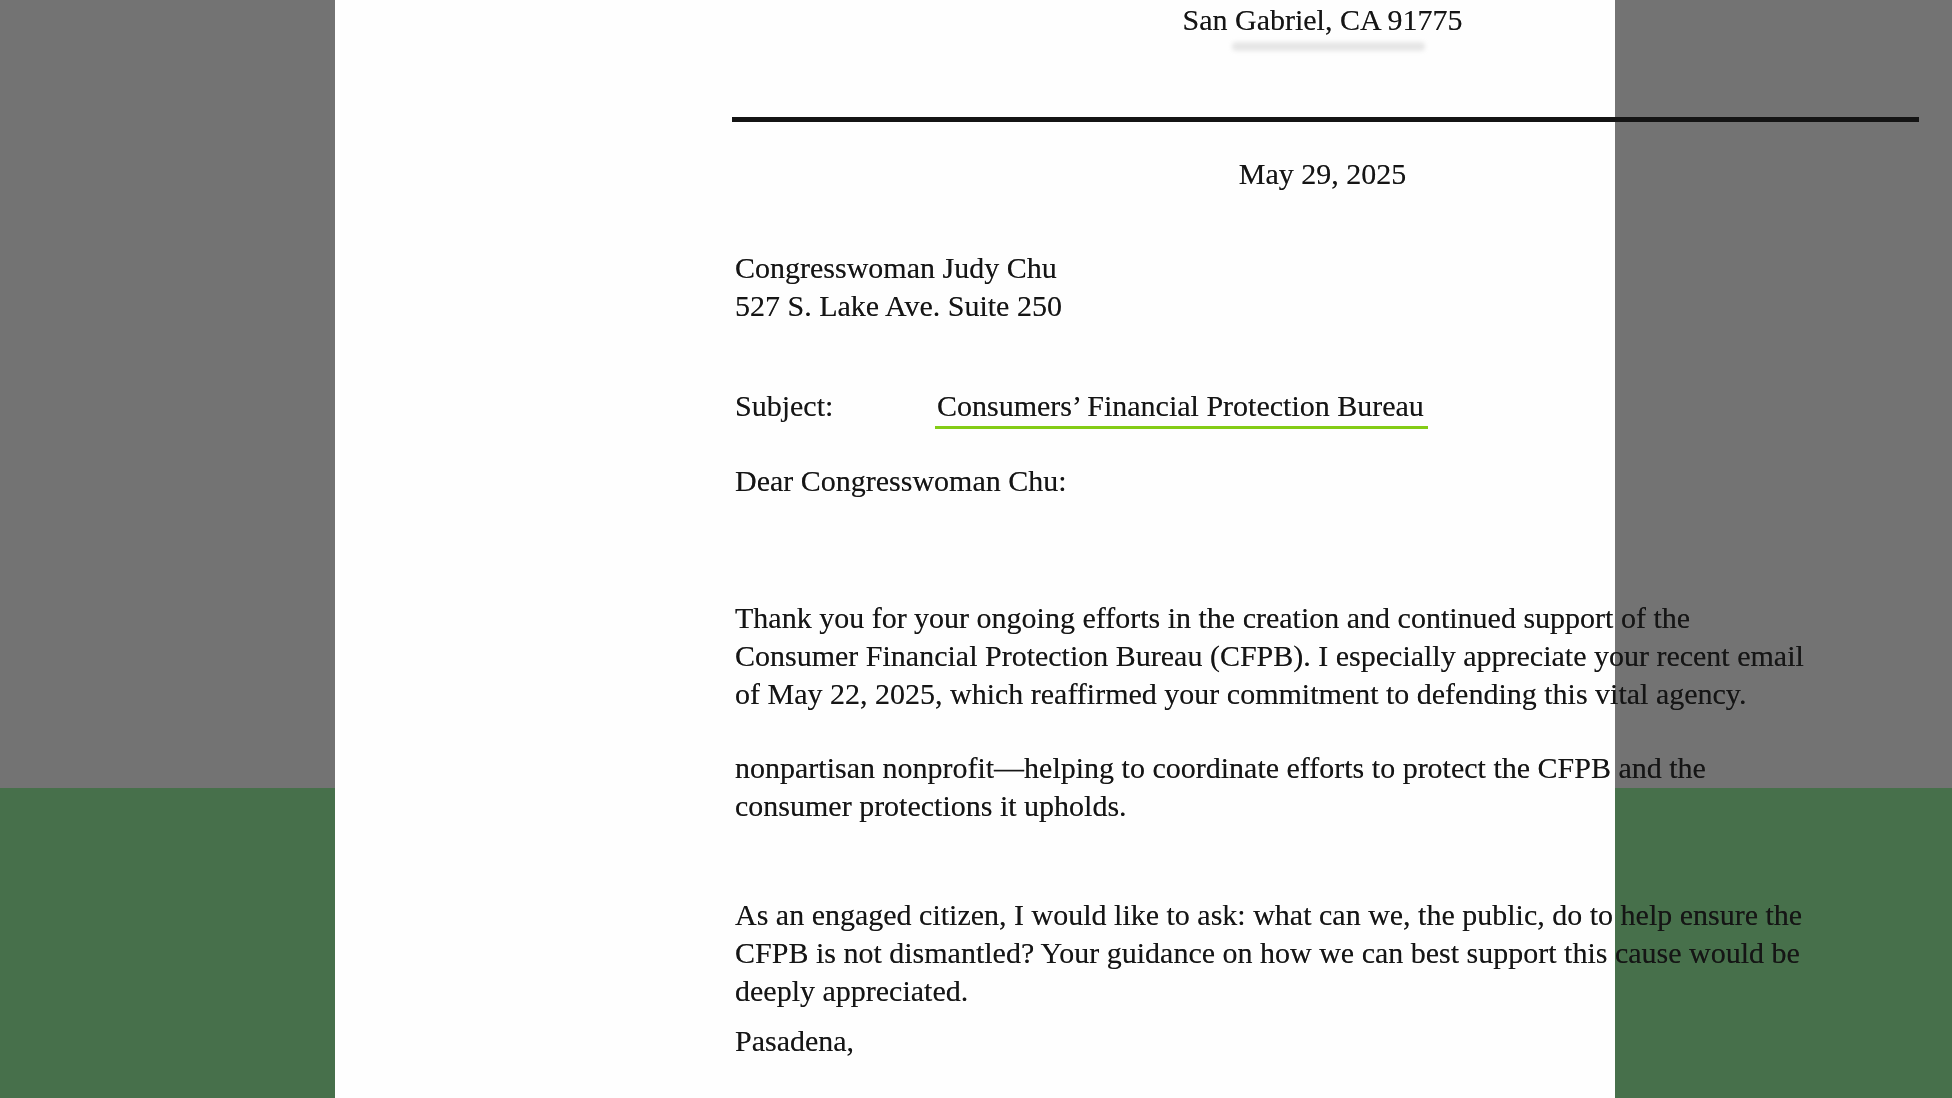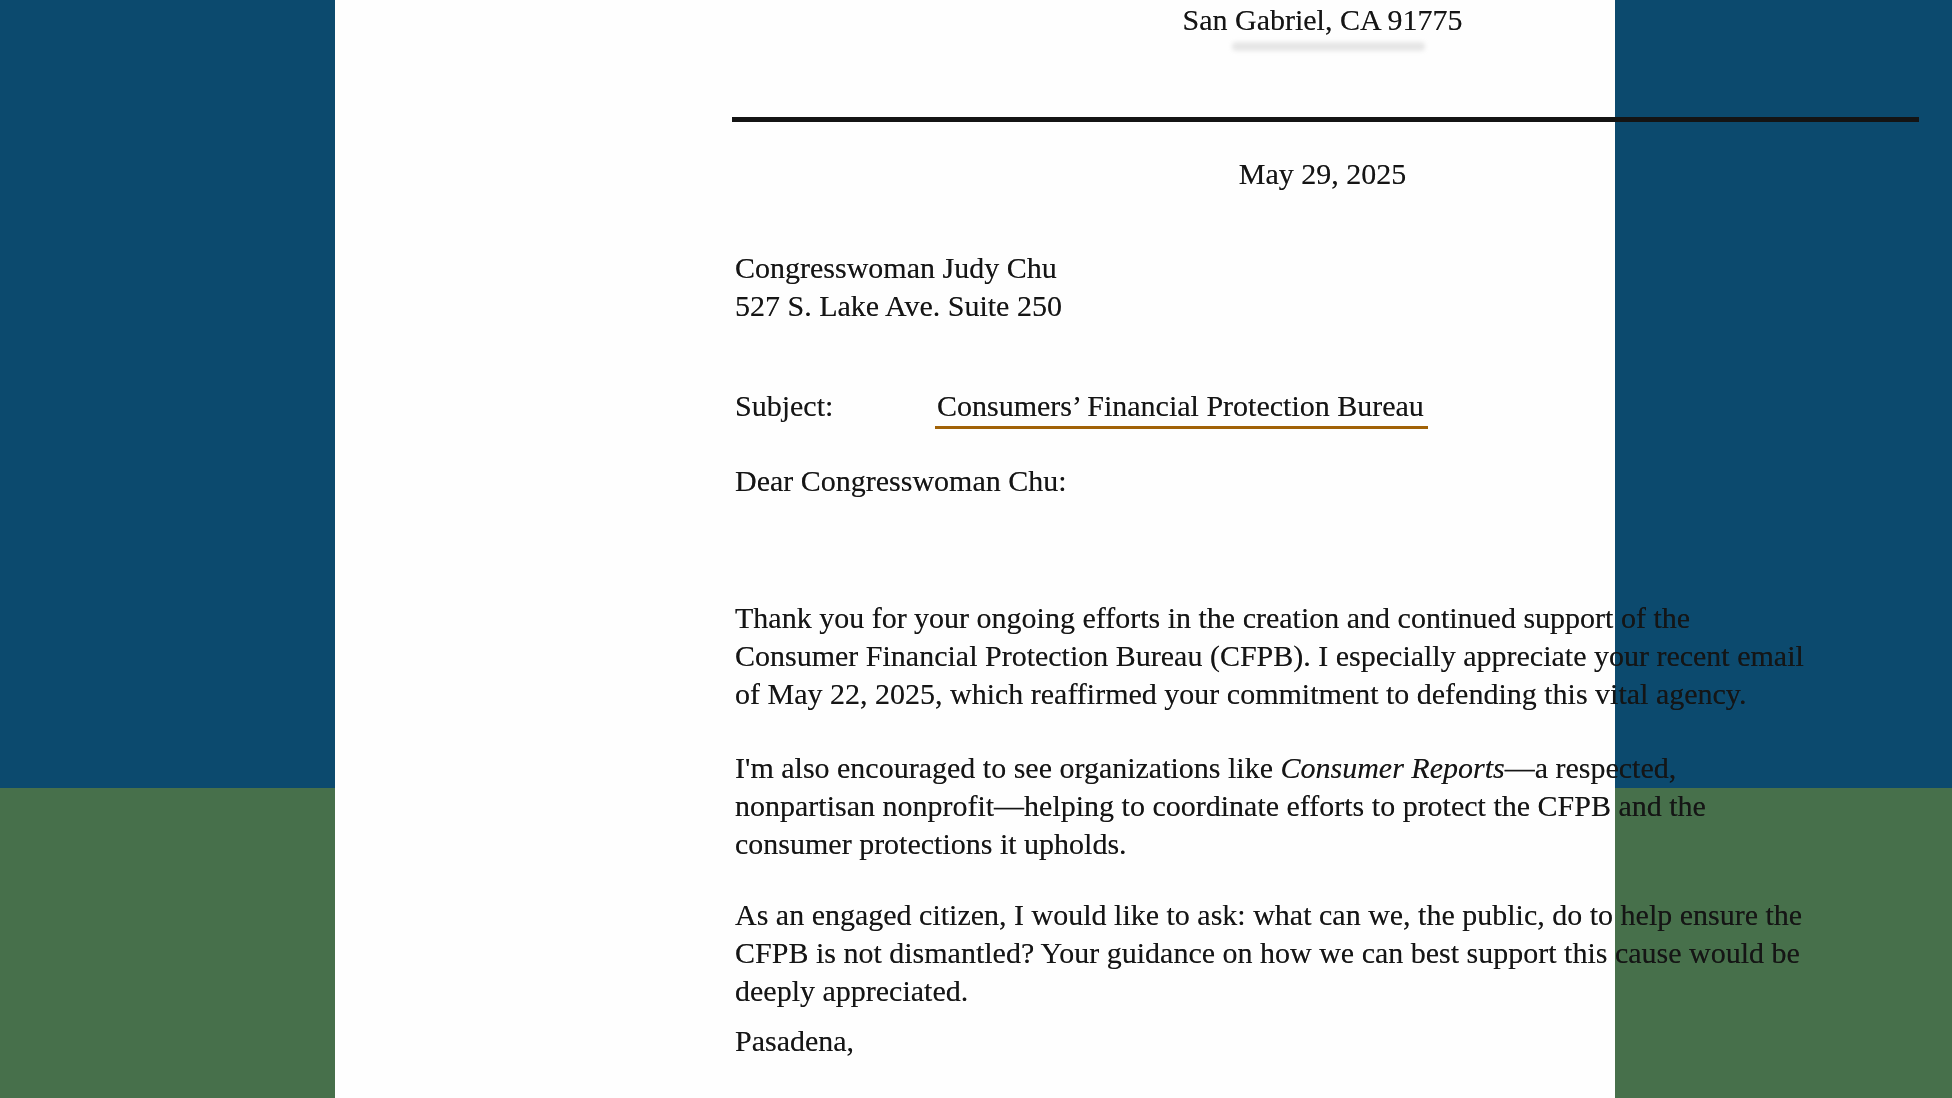--- a/index.html
+++ b/index.html
@@ -5,21 +5,21 @@
   * { margin: 0; padding: 0; box-sizing: border-box; }
   html, body { width: 1952px; height: 1098px; overflow: hidden; }
   body {
     background: #47704B;
     font-family: "Liberation Serif", "DejaVu Serif", serif;
   }
   .canvas {
     position: relative;
     width: 1952px;
     height: 788px;
-    background: #0c4a6e;
+    background: #737373;
   }
   .page {
     position: absolute;
     left: 335px;
     top: 0;
     width: 1280px;
     height: 1098px;
     background: #fefefe;
   }
   .txt {
@@ -55,21 +55,21 @@
   }
   .recipient { left: 400px; top: 233px; margin-top: 16px; }
   .subject-row { left: 400px; top: 387px; text-decoration: underline; }
   .subject-label { display: inline-block; }
   .subject-text {
     position: absolute;
     left: 200px;
     top: 0;
     display: inline-block;
     padding: 0 4px 1px 2px;
-    border-bottom: 3px solid #a16207;
+    border-bottom: 3px solid #84cc16;
     white-space: nowrap;
   }
   .salutation { left: 400px; top: 462px; }
   .para { left: 400px; margin-top: 24px; }
   .p1 { top: 575px; }
   .p2 { top: 725px; }
   .p3 { top: 872px; }
   .closing { left: 400px; top: 1022px; }
   .italic { font-style: italic; }
 </style>
@@ -99,21 +99,20 @@
 
     <div class="txt salutation">Dear Congresswoman Chu:</div>
 
     <div class="txt para p1">
       <div>Thank you for your ongoing efforts in the creation and continued support of the</div>
       <div>Consumer Financial Protection Bureau (CFPB). I especially appreciate your recent email</div>
       <div>of May 22, 2025, which reaffirmed your commitment to defending this vital agency.</div>
     </div>
 
     <div class="txt para p2">
-      <div><span>I'm also encouraged to see organizations like </span><span class="italic">Consumer Reports</span><span>—a respected,</span></div>
       <div>nonpartisan nonprofit—helping to coordinate efforts to protect the CFPB and the</div>
       <div>consumer protections it upholds.</div>
     </div>
 
     <div class="txt para p3">
       <div>As an engaged citizen, I would like to ask: what can we, the public, do to help ensure the</div>
       <div>CFPB is not dismantled? Your guidance on how we can best support this cause would be</div>
       <div>deeply appreciated.</div>
     </div>
 

